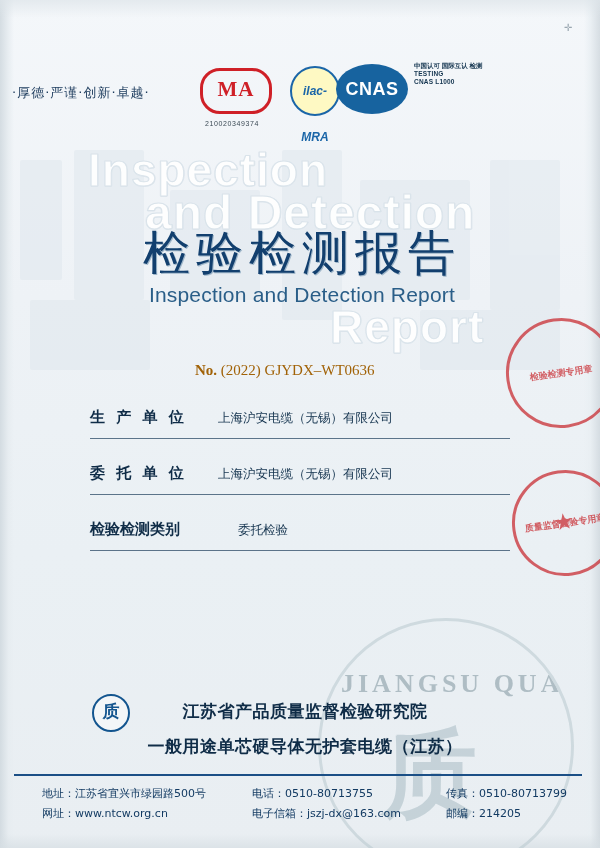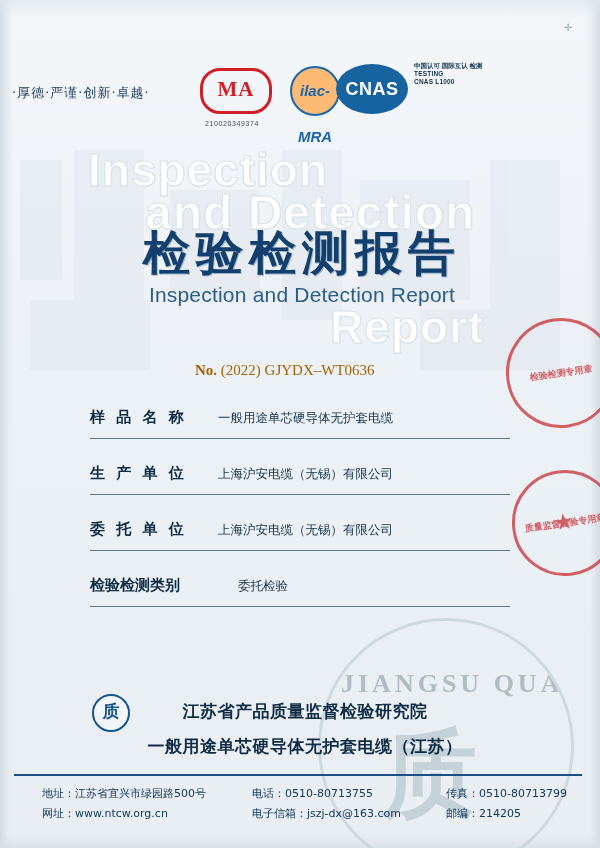--- a/index.html
+++ b/index.html
@@ -98,24 +98,24 @@
     line-height: 36px;
     text-align: center;
     letter-spacing: 1px;
   }
   .ilac {
     position: absolute;
     left: 90px; top: 6px;
     width: 46px; height: 46px;
     border-radius: 50%;
     border: 2px solid #1b66a8;
-    background: #fdba74;
+    background: #fef9c3;
     color: #1b66a8;
     text-align: center;
-    font-size: 15px;
+    font-size: 12px;
     line-height: 46px;
     font-weight: bold;
     font-style: italic;
   }
   .cnas {
     position: absolute;
     left: 136px; top: 4px;
     width: 72px; height: 50px;
     border-radius: 50%;
     background: #17639f;
@@ -160,21 +160,21 @@
   .ghost-1 { left: 88px; top: 143px; font-size: 46px; }
   .ghost-2 { left: 145px; top: 185px; font-size: 48px; }
   .ghost-3 { left: 330px; top: 300px; font-size: 46px; }
 
   .title-cn {
     position: absolute;
     left: 92px; top: 222px;
     width: 420px;
     text-align: center;
     font-family: "DejaVu Sans", sans-serif;
-    font-weight: bold;
+    font-weight: normal;
     font-size: 47px;
     letter-spacing: 6px;
     color: #123f6e;
     text-shadow: 1px 1px 0 #9fb6c9;
   }
   .title-en {
     position: absolute;
     left: 92px; top: 283px;
     width: 420px;
     text-align: center;
@@ -402,25 +402,20 @@
   <div class="title-cn">检验检测报告</div>
   <div class="title-en">Inspection and Detection Report</div>
 
   <div class="report-no">
     <span class="lbl">No.</span>
     <span>(2022) GJYDX–WT0636</span>
   </div>
 
   <div class="fields">
     <div class="row">
-      <div class="label">样 品 名 称</div>
-      <div class="value">一般用途单芯硬导体无护套电缆</div>
-      <div class="rule"></div>
-    </div>
-    <div class="row">
       <div class="label">生 产 单 位</div>
       <div class="value">上海沪安电缆（无锡）有限公司</div>
       <div class="rule"></div>
     </div>
     <div class="row">
       <div class="label">委 托 单 位</div>
       <div class="value">上海沪安电缆（无锡）有限公司</div>
       <div class="rule"></div>
     </div>
     <div class="row">

